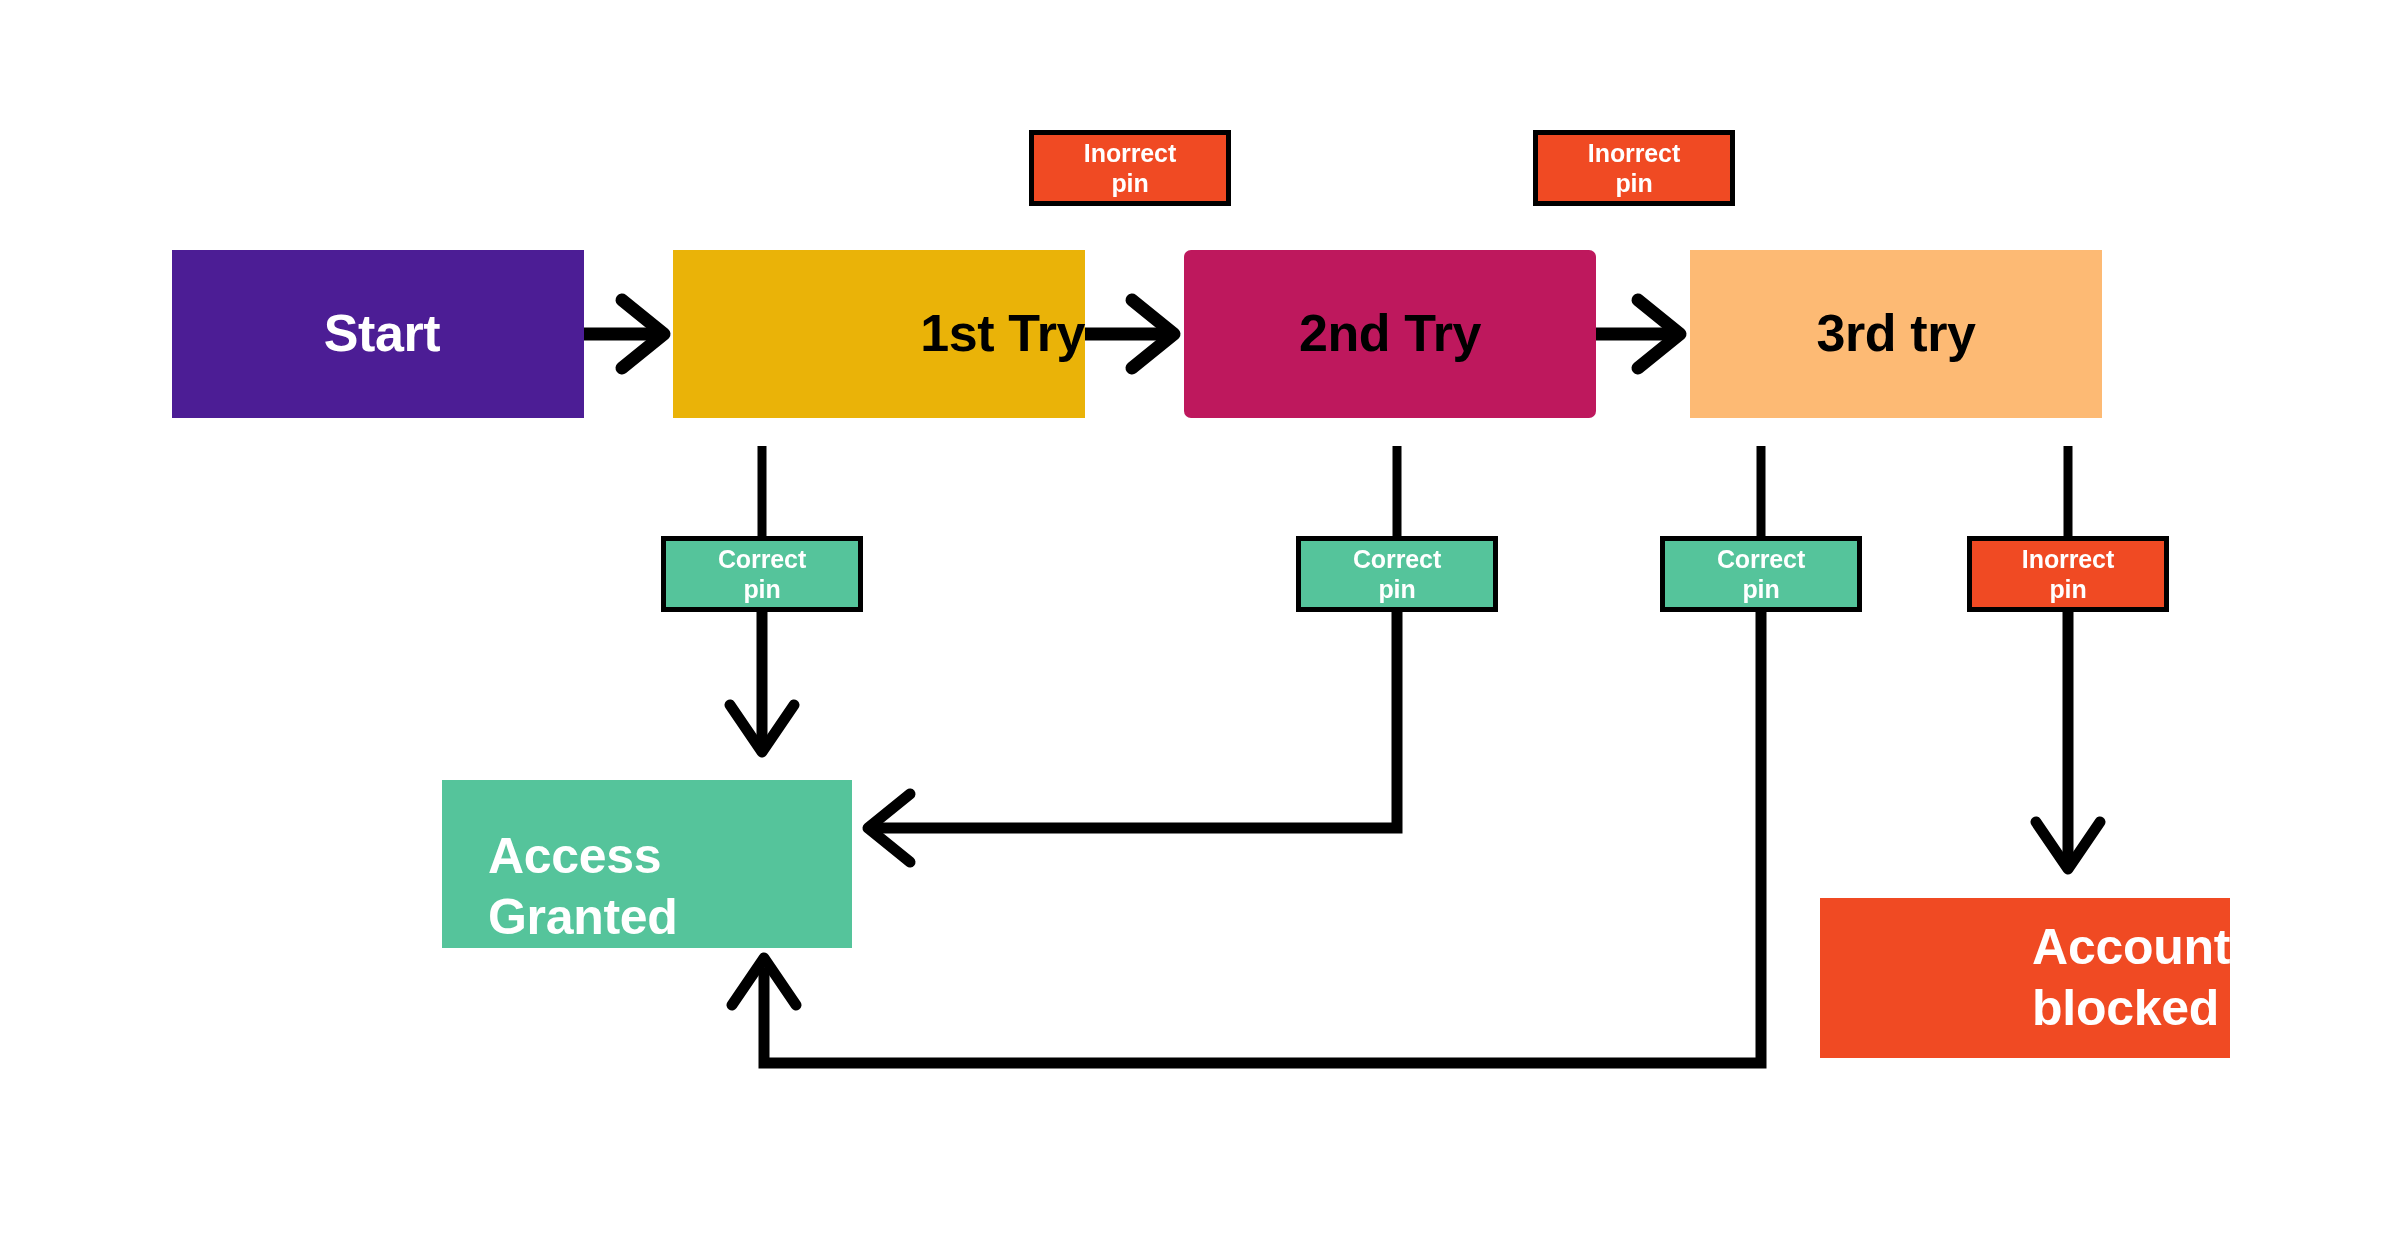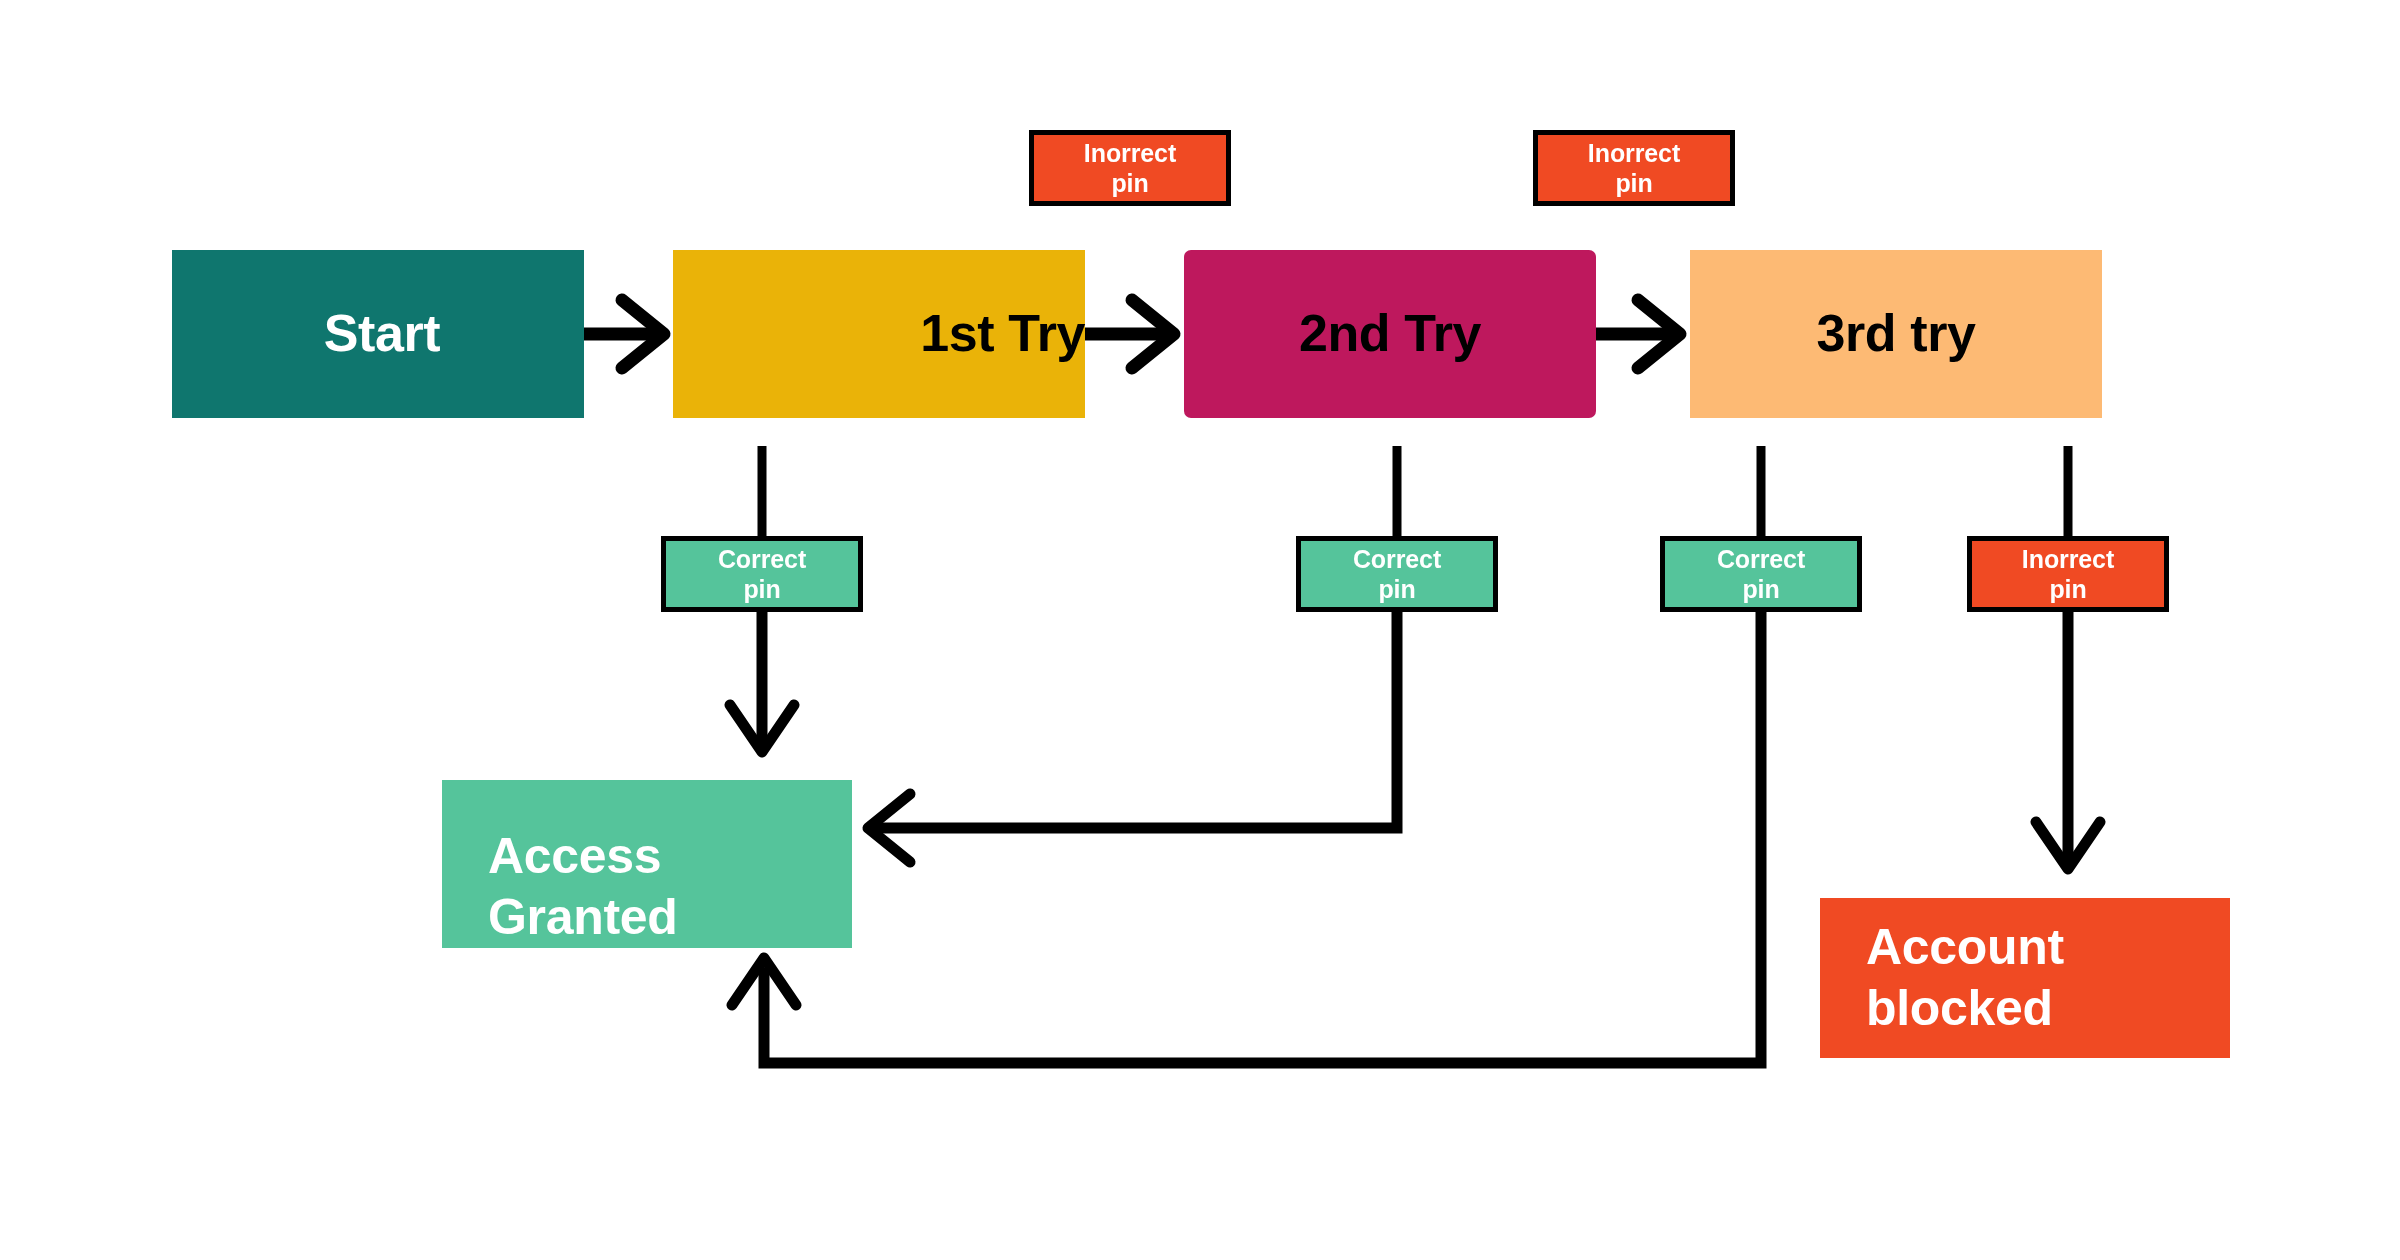--- a/index.html
+++ b/index.html
@@ -51,26 +51,26 @@
   .tag {
     font-size: 25px;
     font-weight: 700;
     color: #ffffff;
     border: 5px solid #000000;
     letter-spacing: -0.1px;
     line-height: 1.22;
   }
   .tag-green { background: #55C49B; }
   .tag-red   { background: #F04A23; }
-  .n-start   { background: #0f766e; color: #ffffff; padding-left: 8px; }
+  .n-start   { background: #4c1d95; color: #ffffff; padding-left: 8px; }
   .n-first   { background: #eab308; color: #000000; justify-content: flex-end; }
   .n-second  { background: #be185d; color: #000000; border-radius: 7px; }
   .n-third   { background: #fdba74; color: #000000; }
   .n-granted { background: #55C49B; color: #ffffff; align-items: flex-end; }
-  .n-blocked { background: #F04A23; color: #ffffff; }
+  .n-blocked { background: #F04A23; color: #ffffff; justify-content: flex-end; }
   .txt { display: block; white-space: pre-line; }
 </style>
 </head>
 <body>
 
 <div id="canvas">
 
   <svg id="wires" viewBox="0 0 2400 1260" width="2400" height="1260" xmlns="http://www.w3.org/2000/svg">
 
     <g>

